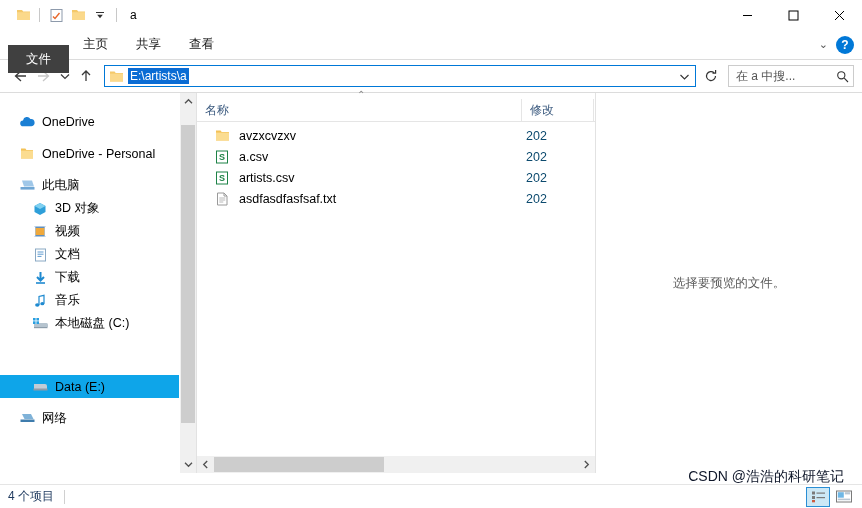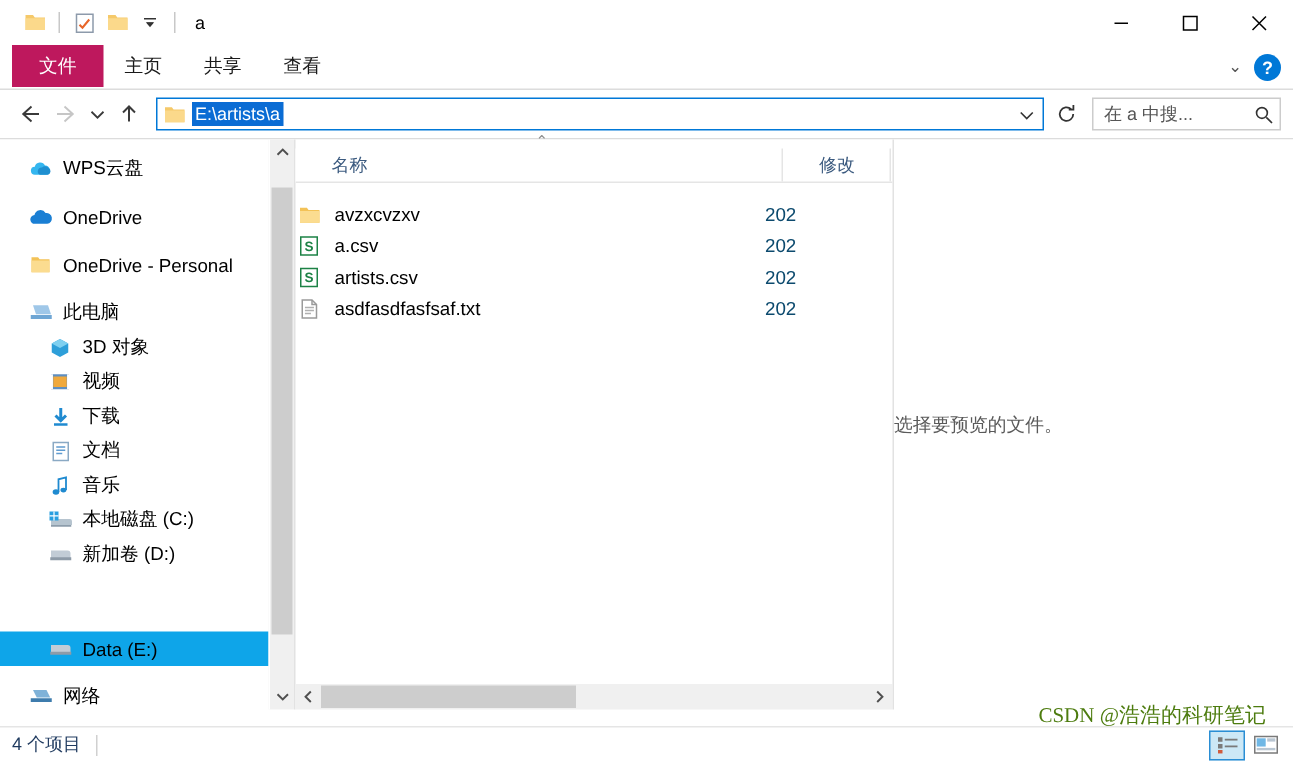--- a/index.html
+++ b/index.html
@@ -51,23 +51,24 @@
     position: relative;
   }
   .tab {
     display: flex; align-items: center; justify-content: center;
     padding: 0 14px;
     font-size: 12.5px; color: #1a1a1a;
     height: 28px;
     white-space: nowrap;
   }
   .tab.file {
-    background: #be185d; color: #ffffff;
+    background: #404040; color: #ffffff;
     margin-left: 8px;
     padding: 0 18px;
+    margin-top: 15px;
   }
   .ribbon-right {
     margin-left: auto; display: flex; align-items: center;
     padding-right: 8px; gap: 8px;
   }
   .chev-down-small { color: #555; font-size: 11px; }
   .help-btn {
     width: 18px; height: 18px; border-radius: 50%;
     background: #0078d7; color: #fff;
     display: flex; align-items: center; justify-content: center;
@@ -186,34 +187,34 @@
     color: #8c8c8c; font-size: 10px;
   }
   .colhdr {
     height: 23px; display: flex; align-items: stretch;
     border-bottom: 1px solid #e5e5e5;
     font-size: 12px; color: #3b5a7f;
     background: #ffffff;
   }
   .col {
     display: flex; align-items: center;
-    padding-left: 24px;
+    padding-left: 8px;
     border-right: 1px solid #e5e5e5;
     white-space: nowrap; overflow: hidden;
   }
   .col.name { width: 325px; flex: 0 0 325px; }
   .col.modified { width: 72px; flex: 0 0 72px; }
   .filelist {
     flex: 1 1 auto; overflow: hidden; position: relative;
     padding-top: 7px;
   }
   .filerow {
-    height: 21px; display: flex; align-items: flex-end;
+    height: 21px; display: flex; align-items: flex-start;
     font-size: 12.5px; color: #000;
-    padding-left: 0;
+    padding-left: 16px;
   }
   .filerow .ico {
     width: 18px; flex: 0 0 18px; margin-right: 8px;
     display: flex; align-items: center; justify-content: center;
   }
   .filerow .fname { width: 287px; flex: 0 0 287px; white-space: nowrap; overflow: hidden;}
   .filerow .fdate { width: 72px; flex: 0 0 72px; color: #0c4a6e; white-space: nowrap; overflow: hidden;}
 
   
   .hscroll {
@@ -229,21 +230,21 @@
   .hscroll .thumb {
     position: absolute; top: 1px; bottom: 1px; left: 0;
     width: 170px; background: #cdcdcd;
   }
 
   
   .preview {
     width: 267px; flex: 0 0 267px;
     border-left: 1px solid #e2e2e2;
     background: #ffffff;
-    display: flex; align-items: center; justify-content: flex-start;
+    display: flex; align-items: center; justify-content: center;
     position: relative;
   }
   .preview-msg { font-size: 12.5px; color: #5a5a5a; }
 
   
   .statusbar {
     height: 24px; flex: 0 0 24px;
     display: flex; align-items: center;
     background: #ffffff;
     border-top: 1px solid #e5e5e5;
@@ -257,24 +258,23 @@
   .viewbtn {
     width: 24px; height: 20px;
     display: flex; align-items: center; justify-content: center;
   }
   .viewbtn.active { background: #cce8f6; border: 1px solid #2a8ed4; }
 
   
   .watermark {
     position: absolute;
     right: 18px; bottom: 22px;
-    font-size: 14px; color: #4d7c0f;
+    font-size: 14px; color: #0f172a;
     white-space: nowrap;
     pointer-events: none;
-    font-family: Liberation Serif, serif;
   }
 </style>
 </head>
 <body>
 
 <div class="window">
 
   <div class="titlebar">
     <div class="qat">
       <div class="qat-ico">
@@ -387,29 +387,20 @@
           <path d="M8.2 8.2L12 12" stroke="#333" stroke-width="1.1"></path>
         </svg>
       </span>
     </div>
   </div>
 
   <div class="body">
 
     <div class="sidebar">
 
-      <div class="navitem">
-        <span class="ico">
-          <svg width="16" height="13" viewBox="0 0 16 13">
-            <path d="M4.4 10.5a2.7 2.7 0 0 1-.2-5.4A3.6 3.6 0 0 1 11 4.4a2.9 2.9 0 0 1 .5 6.1z" fill="#35b6ef"></path>
-            <path d="M7.6 10.5A2.6 2.6 0 0 1 9 5.6 3 3 0 0 1 13.4 6a2.5 2.5 0 0 1-.3 4.5z" fill="#1f8fd0"></path>
-          </svg>
-        </span>
-        <span>WPS云盘</span>
-      </div>
 
       <div class="navgap"></div>
 
       <div class="navitem">
         <span class="ico">
           <svg width="17" height="12" viewBox="0 0 17 12">
             <path d="M4.2 10.2a2.9 2.9 0 0 1-.2-5.8A4 4 0 0 1 11.4 3a3.1 3.1 0 0 1 1.1 7.2z" fill="#1a7fd4"></path>
           </svg>
         </span>
         <span>OneDrive</span>
@@ -459,35 +450,35 @@
             <rect x="11.7" y="1.5" width="1.3" height="10" fill="#ffffff"></rect>
           </svg>
         </span>
         <span>视频</span>
       </div>
 
 
       <div class="navitem indent1">
         <span class="ico">
           <svg width="13" height="14" viewBox="0 0 13 14">
+            <rect x="1.5" y="1" width="10" height="12" fill="#ffffff" stroke="#8aa9c4"></rect>
+            <path d="M3.5 4h6M3.5 6.2h6M3.5 8.4h4" stroke="#5f9bd0" stroke-width="1"></path>
+          </svg>
+        </span>
+        <span>文档</span>
+      </div>
+
+      <div class="navitem indent1">
+        <span class="ico">
+          <svg width="13" height="14" viewBox="0 0 13 14">
             <path d="M6.5 1v7.5M3 6l3.5 3.5L10 6" fill="none" stroke="#1f8ad0" stroke-width="2"></path>
             <path d="M2 12h9" stroke="#1f8ad0" stroke-width="1.6"></path>
           </svg>
         </span>
         <span>下载</span>
-      </div>
-
-      <div class="navitem indent1">
-        <span class="ico">
-          <svg width="13" height="14" viewBox="0 0 13 14">
-            <rect x="1.5" y="1" width="10" height="12" fill="#ffffff" stroke="#8aa9c4"></rect>
-            <path d="M3.5 4h6M3.5 6.2h6M3.5 8.4h4" stroke="#5f9bd0" stroke-width="1"></path>
-          </svg>
-        </span>
-        <span>文档</span>
       </div>
 
       <div class="navitem indent1">
         <span class="ico">
           <svg width="12" height="14" viewBox="0 0 12 14">
             <path d="M5 11V2.5l5-1.2v8.4" fill="none" stroke="#1f8ad0" stroke-width="1.2"></path>
             <ellipse cx="3.3" cy="11" rx="2.2" ry="1.8" fill="#1f8ad0"></ellipse>
             <ellipse cx="8.3" cy="9.7" rx="2" ry="1.6" fill="#1f8ad0"></ellipse>
           </svg>
         </span>
@@ -499,29 +490,20 @@
           <svg width="16" height="13" viewBox="0 0 16 13">
             <path d="M2 6h12.5a1.5 1.5 0 0 1 1.5 1.5v2.5H2z" fill="#b6c4cf"></path>
             <path d="M2 10h13.5v1.2H2z" fill="#8d9dab"></path>
             <rect x="1" y="1" width="6" height="6" fill="#2a9fe0"></rect>
             <path d="M1 3.9h6M4 1v6" stroke="#ffffff" stroke-width="0.8"></path>
           </svg>
         </span>
         <span>本地磁盘 (C:)</span>
       </div>
 
-      <div class="navitem indent1">
-        <span class="ico">
-          <svg width="16" height="11" viewBox="0 0 16 11">
-            <path d="M2 3h11a2 2 0 0 1 2 2v3H2z" fill="#c2ccd6"></path>
-            <path d="M1.5 7.5h14v2h-14z" fill="#8e9ba8"></path>
-          </svg>
-        </span>
-        <span>新加卷 (D:)</span>
-      </div>
 
       <div class="navitem indent1 selected">
         <span class="ico">
           <svg width="16" height="11" viewBox="0 0 16 11">
             <path d="M2 3h11a2 2 0 0 1 2 2v3H2z" fill="#c2ccd6"></path>
             <path d="M1.5 7.5h14v2h-14z" fill="#8e9ba8"></path>
           </svg>
         </span>
         <span>Data (E:)</span>
       </div>

